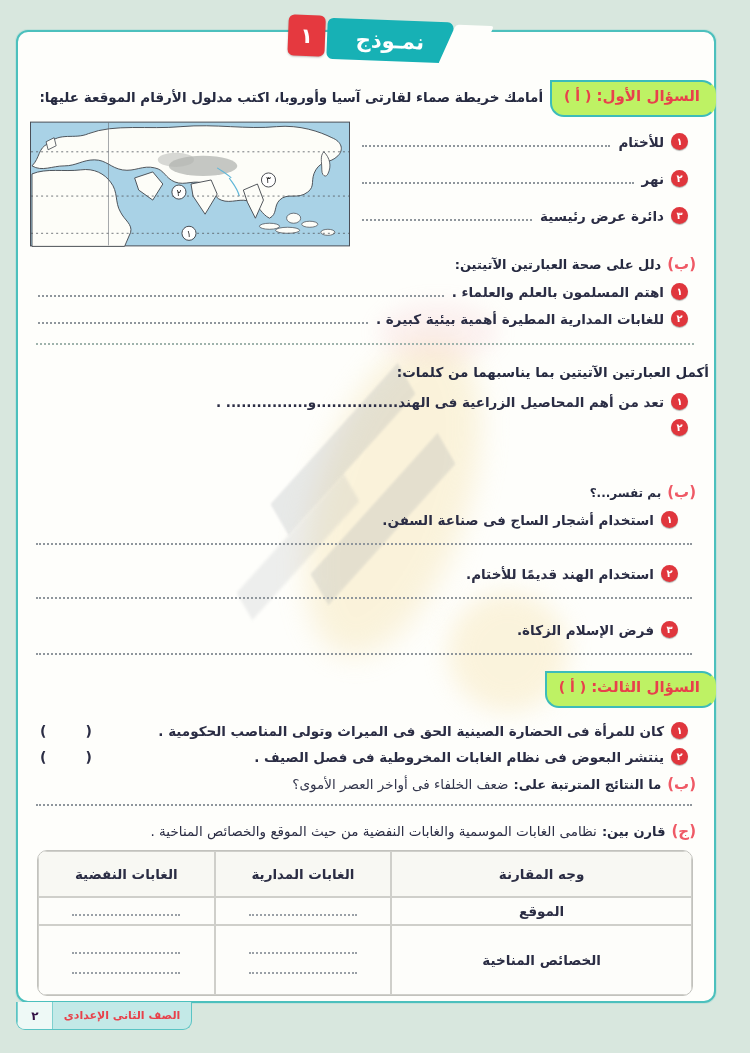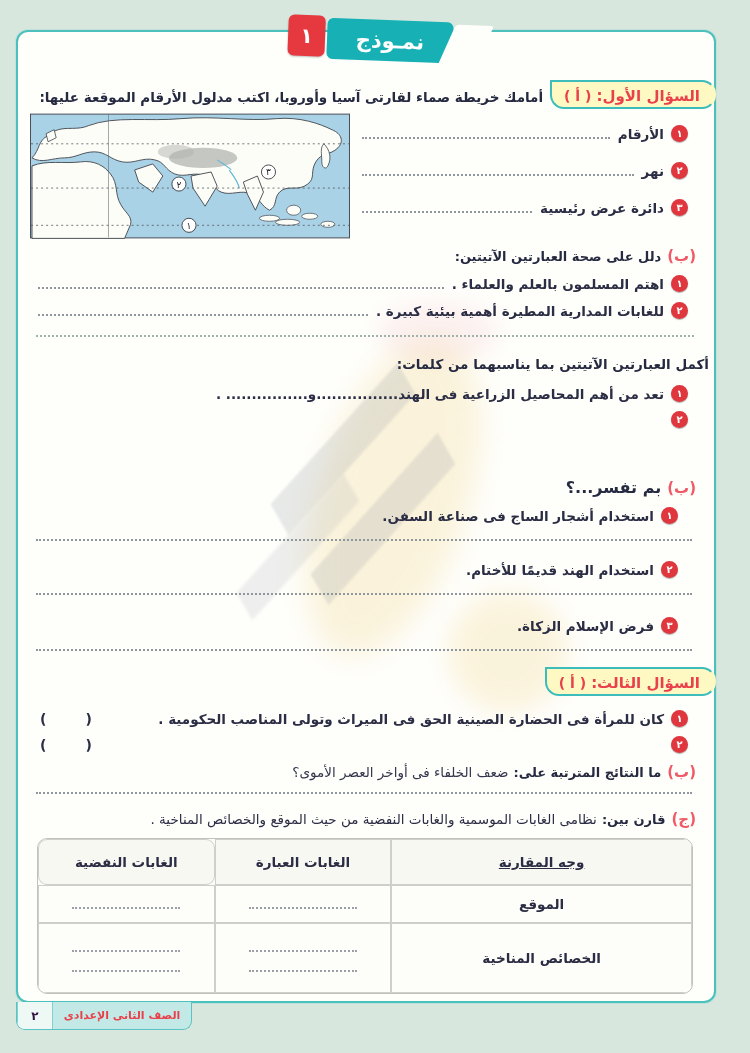--- a/index.html
+++ b/index.html
@@ -40,23 +40,23 @@
   .badge-teal {
     margin-left:2px; margin-top:2px; width:126px; height:41px; background:#17b1b5; border-radius:6px;
     display:flex; align-items:center; justify-content:center;
     color:#fff; font-weight:bold; font-size:21px; letter-spacing:1px;
   }
   .badge-slant { margin-left:-6px; margin-top:4px; width:38px; height:41px; background:#fefefb; transform:skewX(-22deg); border-radius:3px; }
 
   
   .qhead { display:flex; align-items:flex-start; margin-left:2px; margin-right:-16px; }
   .ribbon {
-    background:#fef9c3; border:2px solid #3cbcba; border-radius:0 14px 14px 14px;
+    background:#bef264; border:2px solid #3cbcba; border-radius:0 14px 14px 14px;
     border-right-color:transparent;
-    padding:4px 14px 2px 12px; white-space:nowrap; flex:0 0 auto;
+    padding:4px 14px 10px 12px; white-space:nowrap; flex:0 0 auto;
   }
   .qlabel { color:#e8414b; font-weight:bold; font-size:15px; }
   .qmark { color:#e8414b; font-weight:bold; font-size:14px; }
   .qintro { color:#262a40; font-weight:bold; font-size:13.5px; padding-top:8px; margin-right:7px; line-height:1.35; }
 
   
   .item-row { display:flex; align-items:center; margin:0 12px 9px 4px; }
   .ncircle {
     flex:0 0 auto; width:17px; height:17px; border-radius:50%; background:#e0363d;
     color:#fff; font-size:10px; font-weight:bold; text-align:center; line-height:17px;
@@ -79,22 +79,22 @@
   .mapbox { flex:0 0 320px; margin-right:4px; }
   .mapbox svg { display:block; }
 
   
   .cmp-table {
     width:656px; margin:6px auto 0 auto; border-collapse:separate; border-spacing:0;
     border:1.5px solid #c2c2bd; border-radius:10px; overflow:hidden; background:#fdfdfa;
   }
   .cmp-table th, .cmp-table td { border:0.8px solid #cfcfca; text-align:center; vertical-align:middle; }
   .cmp-table th { background:#f8f8f3; color:#2b2d44; font-size:13.5px; font-weight:bold; height:46px; }
-  .cmp-table td { height:38px; color:#2b2d44; font-size:13.5px; font-weight:bold; }
-  .col-cmp { width:46%;text-decoration:underline; } .col-a { width:27%; } .col-b { width:27%;border-radius:9px; }
+  .cmp-table td { height:28px; color:#2b2d44; font-size:13.5px; font-weight:bold; }
+  .col-cmp { width:46%; } .col-a { width:27%; } .col-b { width:27%; }
   .cell-dots { display:inline-block; width:62%; border-bottom:2px dotted #9aa0a6; height:8px; }
   .dots-stack .cell-dots { display:block; margin:12px auto; }
   td.tall { height:70px; }
 
   
   .footer-bar {
     position:absolute; left:16px; top:1002px; width:176px; height:28px; z-index:4;
     background:#c3e9e7; border:1.5px solid #5ac4c4; border-top:none; border-radius:0 0 9px 9px;
     display:flex; align-items:center; direction:rtl; overflow:hidden;
   }
@@ -136,21 +136,21 @@
           <span class="qlabel">السؤال الأول:</span>
           <span class="qmark">( أ )</span>
         </div>
         <div class="qintro">أمامك خريطة صماء لقارتى آسيا وأوروبا، اكتب مدلول الأرقام الموقعة عليها:</div>
       </div>
 
       <div class="q1-body">
         <div class="q1-items">
           <div class="item-row">
             <span class="ncircle">١</span>
-            <span class="item-text">الأرقام</span>
+            <span class="item-text">للأختام</span>
             <span class="dotfill"></span>
           </div>
           <div class="item-row" style="margin-top:20px;">
             <span class="ncircle">٢</span>
             <span class="item-text">نهر</span>
             <span class="dotfill"></span>
           </div>
           <div class="item-row" style="margin-top:20px;">
             <span class="ncircle">٣</span>
             <span class="item-text">دائرة عرض رئيسية</span>
@@ -229,21 +229,21 @@
       <div class="item-row" style="margin-top:12px;">
         <span class="ncircle">١</span>
         <span class="item-text">تعد من أهم المحاصيل الزراعية فى الهند................و................ .</span>
       </div>
       <div class="item-row">
         <span class="ncircle">٢</span>
       </div>
 
       <div class="partb-row" style="margin-top:10px;">
         <span class="plabel">(ب)</span>
-        <span class="ptitle" style="font-size:16px;margin-top:40px;">بم تفسر...؟</span>
+        <span class="ptitle" style="font-size:12px;margin-top:40px;">بم تفسر...؟</span>
       </div>
 
       <div class="item-row" style="margin-top:8px; margin-right:22px;">
         <span class="ncircle">١</span>
         <span class="item-text">استخدام أشجار الساج فى صناعة السفن.</span>
       </div>
       <div class="answer-line"></div>
 
       <div class="item-row" style="margin-top:20px; margin-right:22px;">
         <span class="ncircle">٢</span>
@@ -265,20 +265,21 @@
       </div>
 
       <div class="item-row" style="margin-top:14px;">
         <span class="ncircle">١</span>
         <span class="item-text">كان للمرأة فى الحضارة الصينية الحق فى الميراث وتولى المناصب الحكومية .</span>
         <span class="spacer"></span>
         <span class="paren">(&nbsp;&nbsp;&nbsp;&nbsp;&nbsp;&nbsp;&nbsp;&nbsp;)</span>
       </div>
       <div class="item-row">
         <span class="ncircle">٢</span>
+        <span class="item-text">ينتشر البعوض فى نظام الغابات المخروطية فى فصل الصيف .</span>
         <span class="spacer"></span>
         <span class="paren">(&nbsp;&nbsp;&nbsp;&nbsp;&nbsp;&nbsp;&nbsp;&nbsp;)</span>
       </div>
 
       <div class="partb-row" style="margin-top:10px;">
         <span class="plabel">(ب)</span>
         <span class="ptitle">ما النتائج المترتبة على:</span>
         <span class="pnormal">ضعف الخلفاء فى أواخر العصر الأموى؟</span>
       </div>
       <div class="answer-line" style="margin-top:10px;"></div>
@@ -286,21 +287,21 @@
       <div class="partb-row" style="margin-top:14px;">
         <span class="plabel">(ج)</span>
         <span class="ptitle">قارن بين:</span>
         <span class="pnormal" style="font-weight:normal; color:#2b2d44;">نظامى الغابات الموسمية والغابات النفضية من حيث الموقع والخصائص المناخية .</span>
       </div>
 
       <table class="cmp-table">
         <tbody>
             <tr>
           <th class="col-cmp">وجه المقارنة</th>
-          <th class="col-a">الغابات العبارة</th>
+          <th class="col-a">الغابات المدارية</th>
           <th class="col-b">الغابات النفضية</th>
         </tr>
         <tr>
           <td>الموقع</td>
           <td><span class="cell-dots"></span></td>
           <td><span class="cell-dots"></span></td>
         </tr>
         <tr>
           <td class="tall">الخصائص المناخية</td>
           <td class="tall dots-stack">

